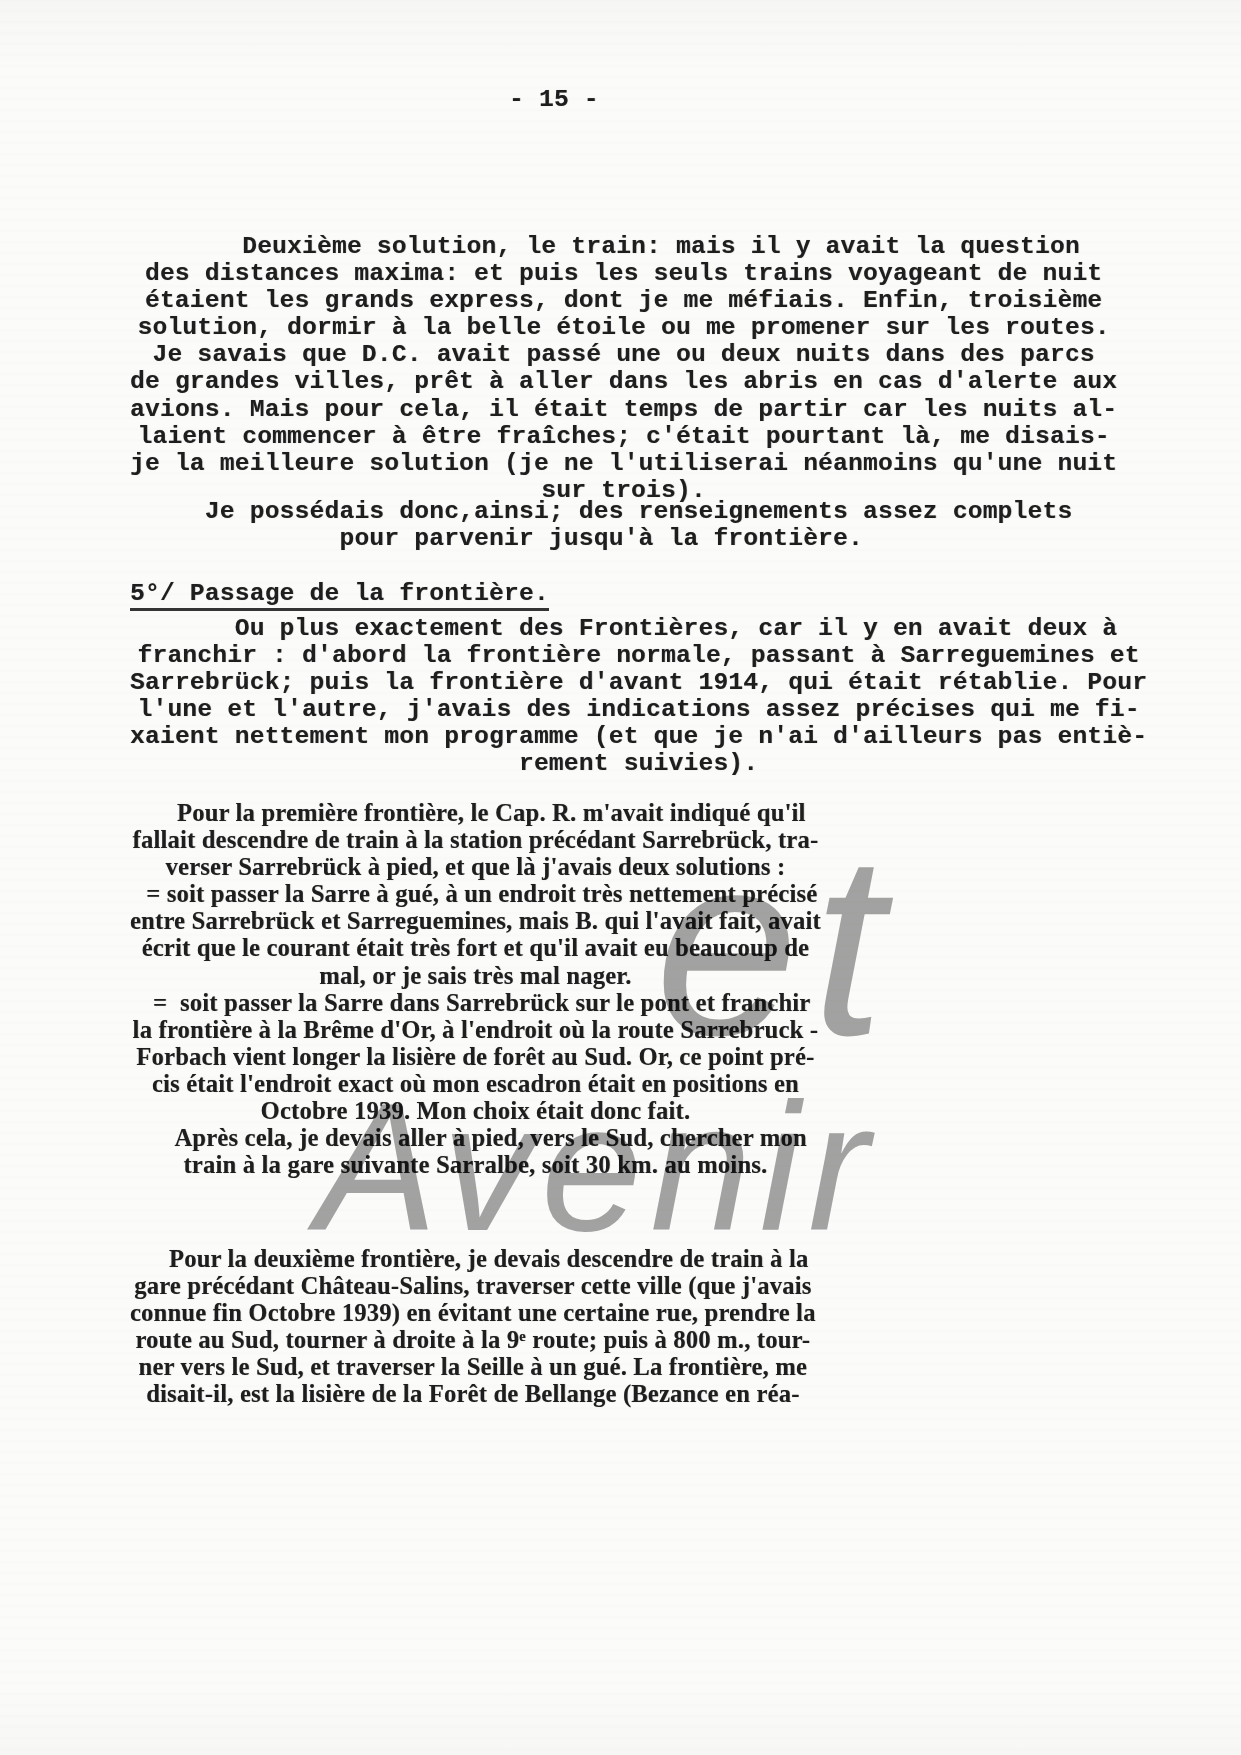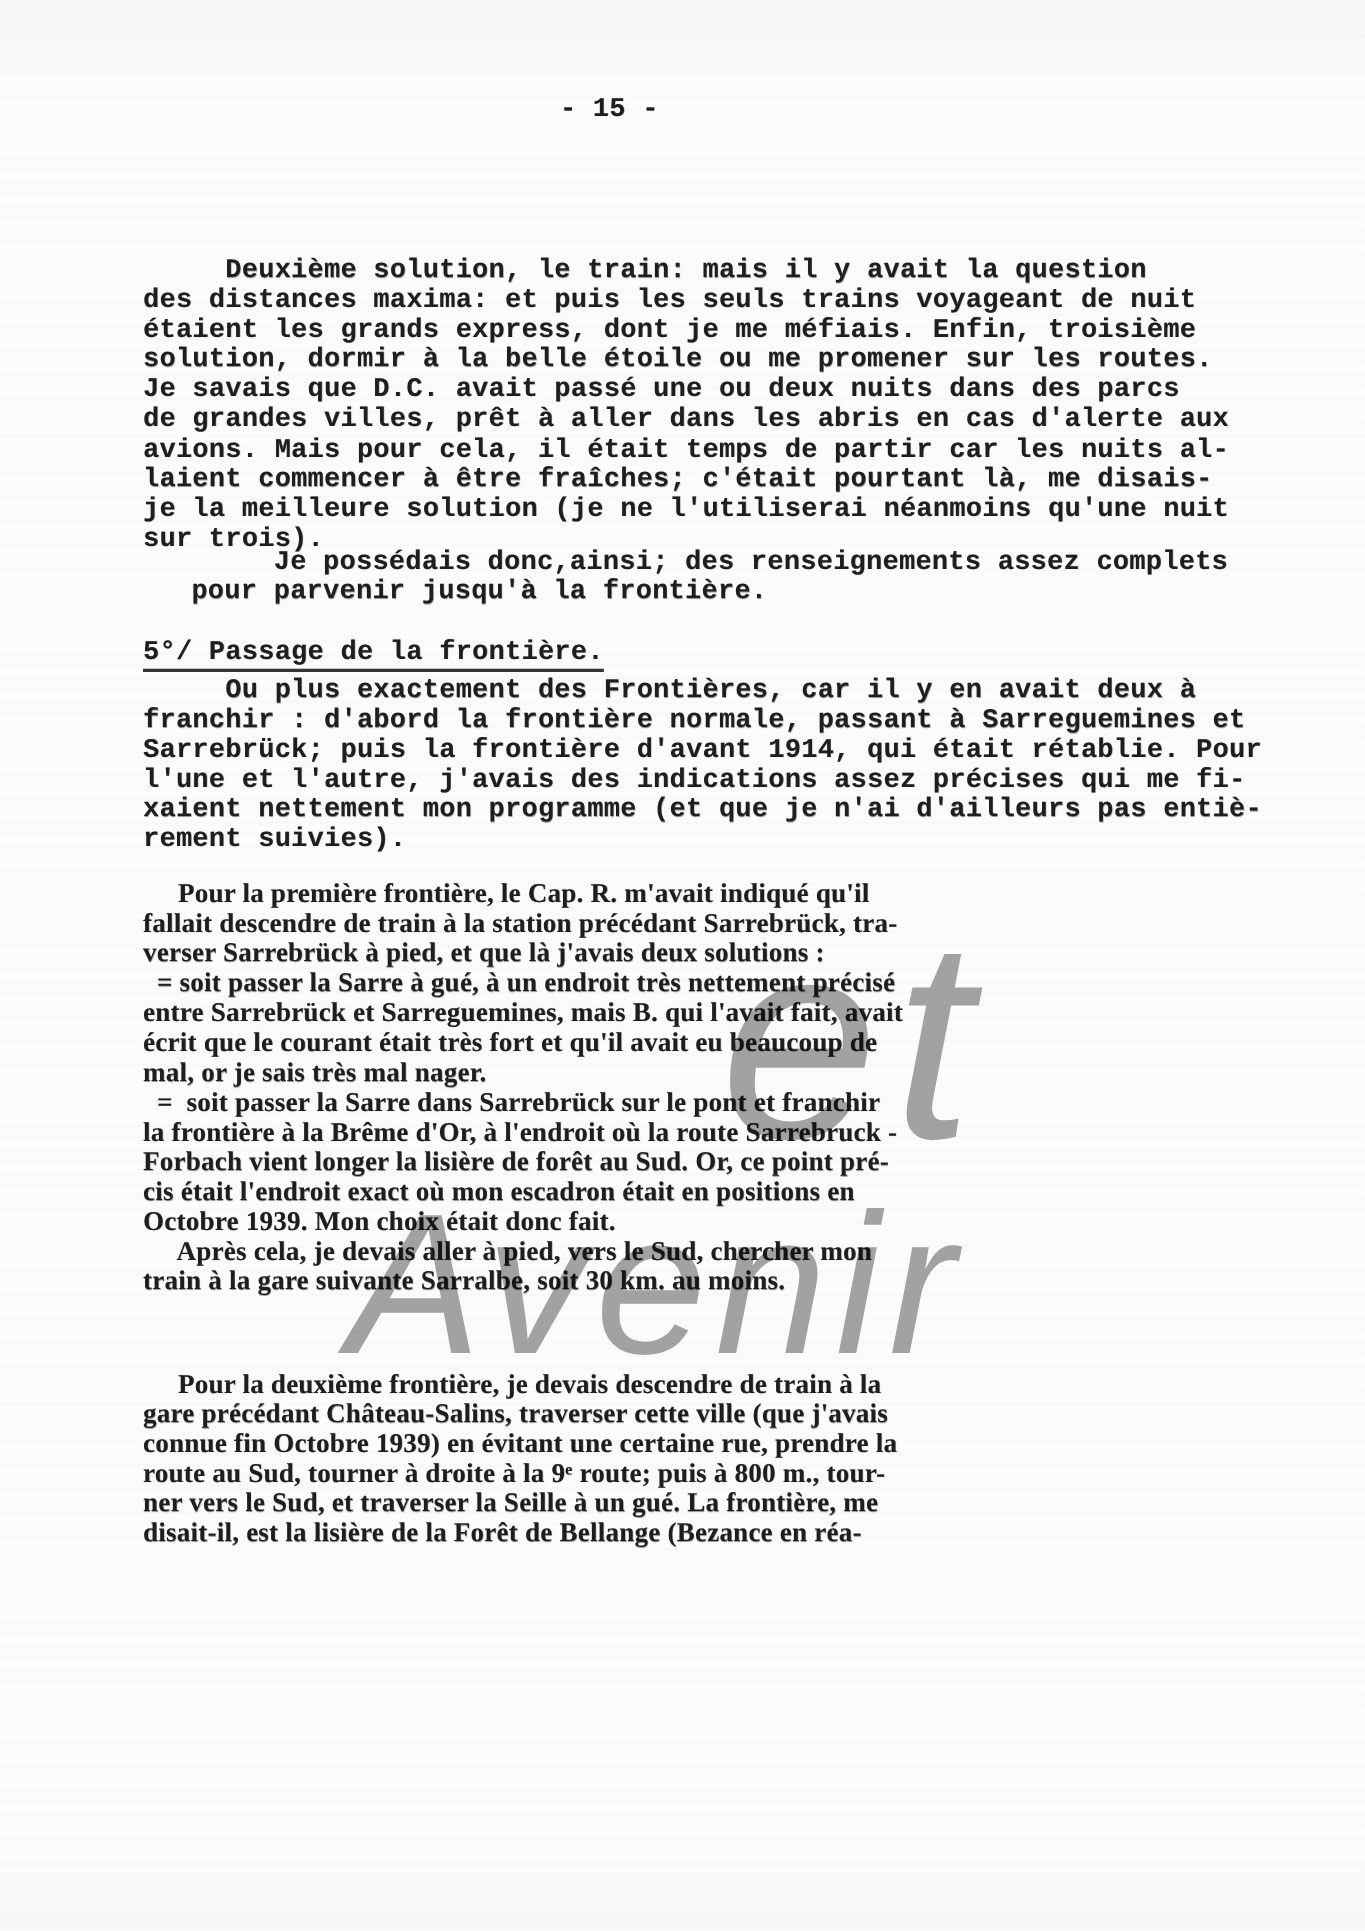--- a/index.html
+++ b/index.html
@@ -29,24 +29,25 @@
   }
   .typed{
     position:absolute;
     white-space:pre;
     font-size:24.6px;
     line-height:27.1px;
     font-weight:700;
     letter-spacing:0.2px;
     color:var(--ink);
     text-shadow:0.4px 0.4px 0.7px rgba(25,25,25,0.45);
+    text-align:center;
   }
   .pagenum{left:509px;top:86px;}
   .p1{left:130px;top:233px;}
-  .p2{left:130px;top:498px;margin-left:44px;}
+  .p2{left:130px;top:498px;}
   .heading-wrap{left:130px;top:580px;}
   .heading{
     display:inline-block;
     padding-bottom:1px;
     border-bottom:3px solid rgba(30,30,30,0.9);
   }
   .p3{left:130px;top:615px;}
   .p4{left:130px;top:799px;font-family:Liberation Serif, serif;}
   .p5{left:130px;top:1245px;font-family:Liberation Serif, serif;}
 

